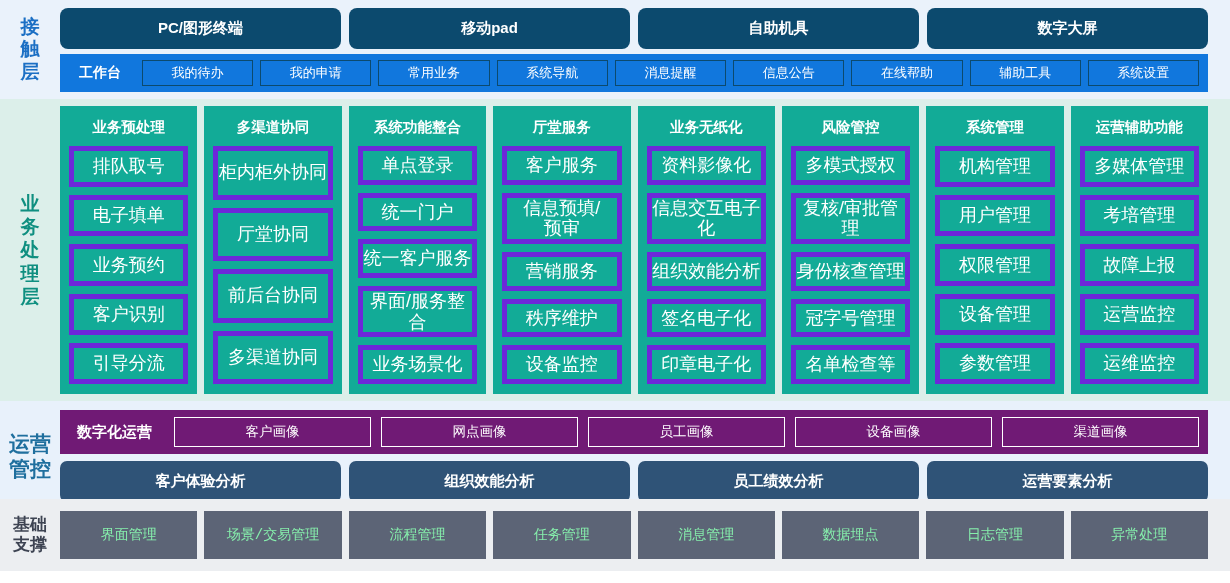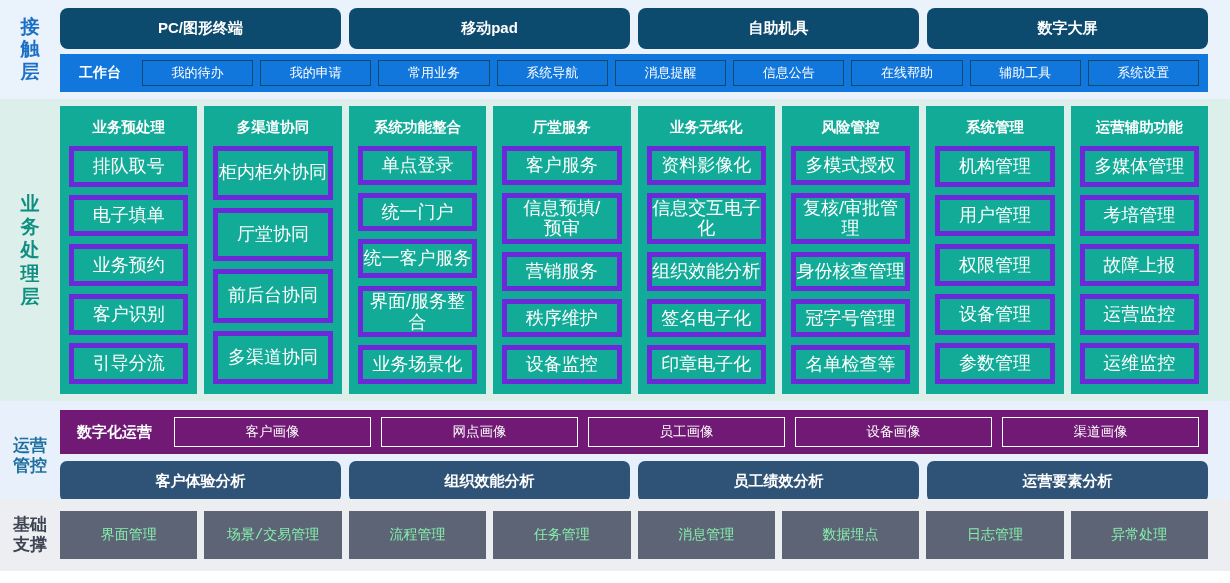--- a/index.html
+++ b/index.html
@@ -100,21 +100,21 @@
     text-align: center; line-height: 1.15;
     white-space: pre-line;
   }
 
   
   .sec-ops {
     position: absolute; left: 0; top: 401px; width: 1230px; height: 110px;
     background: #e8f1fb;
     display: flex; align-items: center;
   }
-  .sec-ops .side-label { color: #1f6f9e; font-size: 17px; height: 110px; }
+  .sec-ops .side-label { color: #1f6f9e; font-size: 21px; height: 110px; }
   .sec-ops .side-label .vrow { line-height: 1.2; }
   .ops-body {
     flex: 1; padding: 0 22px 0 0;
     display: flex; flex-direction: column; gap: 7px;
   }
   .ops-row1 {
     background: #701a75;
     height: 44px;
     display: flex; align-items: center; gap: 10px;
     padding: 0 9px;

